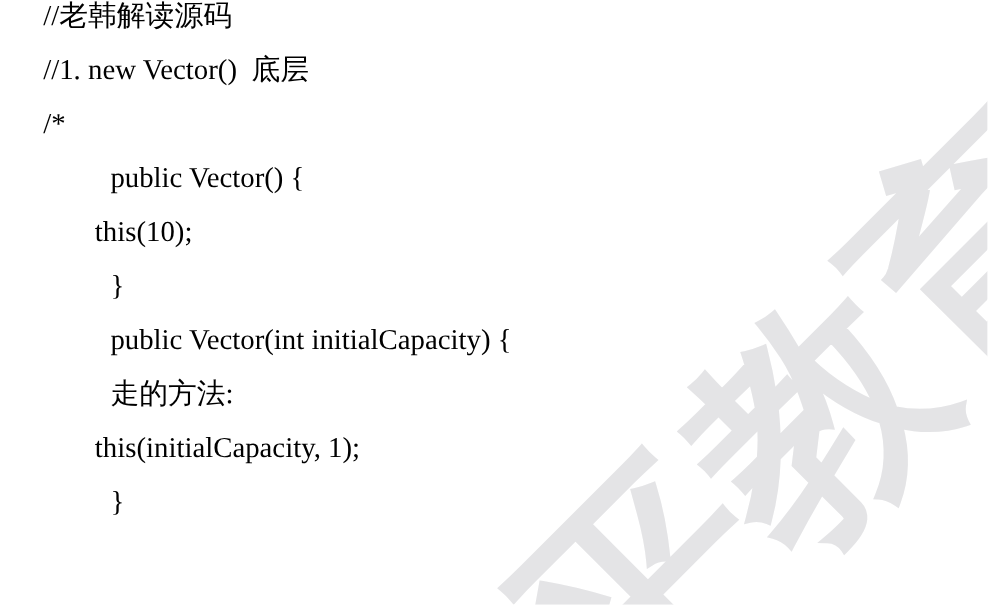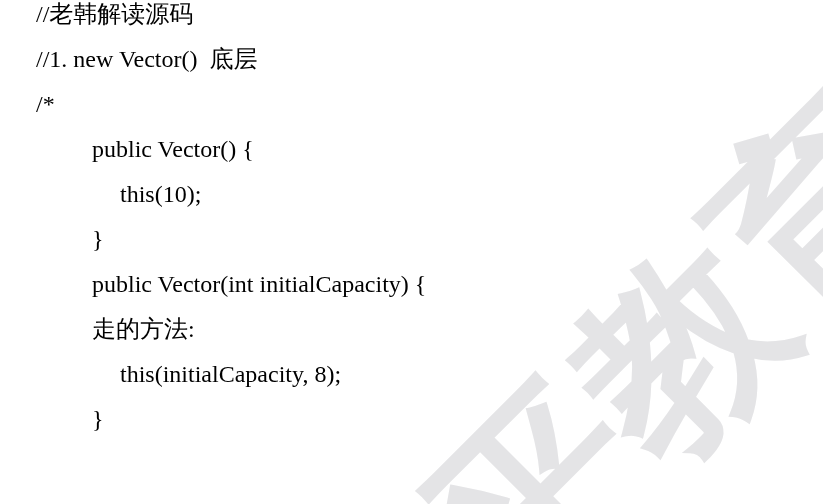--- a/index.html
+++ b/index.html
@@ -39,33 +39,33 @@
   }
   .line {
     height: 45px;
     line-height: 45px;
     font-size: 24px;
     white-space: pre;
   }
   .ind-supplement { padding-left: 27px; }  
   .ind-comment    { padding-left: 36px; }  
   .ind-code       { padding-left: 92px; }  
-  .ind-body       { padding-left: 120px; } 
+  .ind-body       { padding-left: 79px; } 
 </style>
 </head>
 <body>
 
 <div class="page">
   <div class="watermark">韩顺平教育</div>
 
   <div class="content">
     <div class="line ind-comment">//老韩解读源码</div>
     <div class="line ind-comment">//1. new Vector()  底层</div>
     <div class="line ind-comment">/*</div>
     <div class="line ind-code">public Vector() {</div>
     <div class="line ind-body">this(10);</div>
     <div class="line ind-code">}</div>
     <div class="line ind-code">public Vector(int initialCapacity) {</div>
     <div class="line ind-code">走的方法:</div>
-    <div class="line ind-body">this(initialCapacity, 8);</div>
+    <div class="line ind-body">this(initialCapacity, 1);</div>
     <div class="line ind-code">}</div>
   </div>
 </div>
 
 </body></html>

